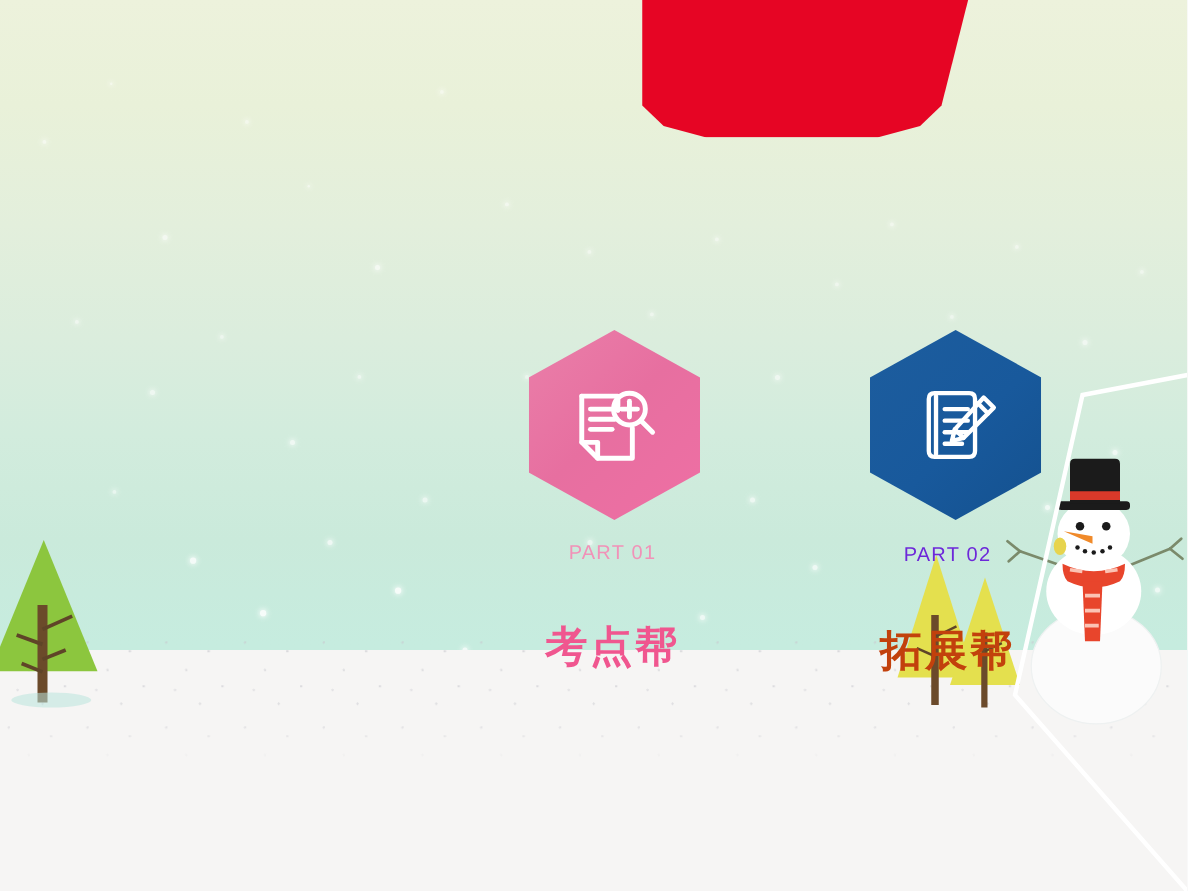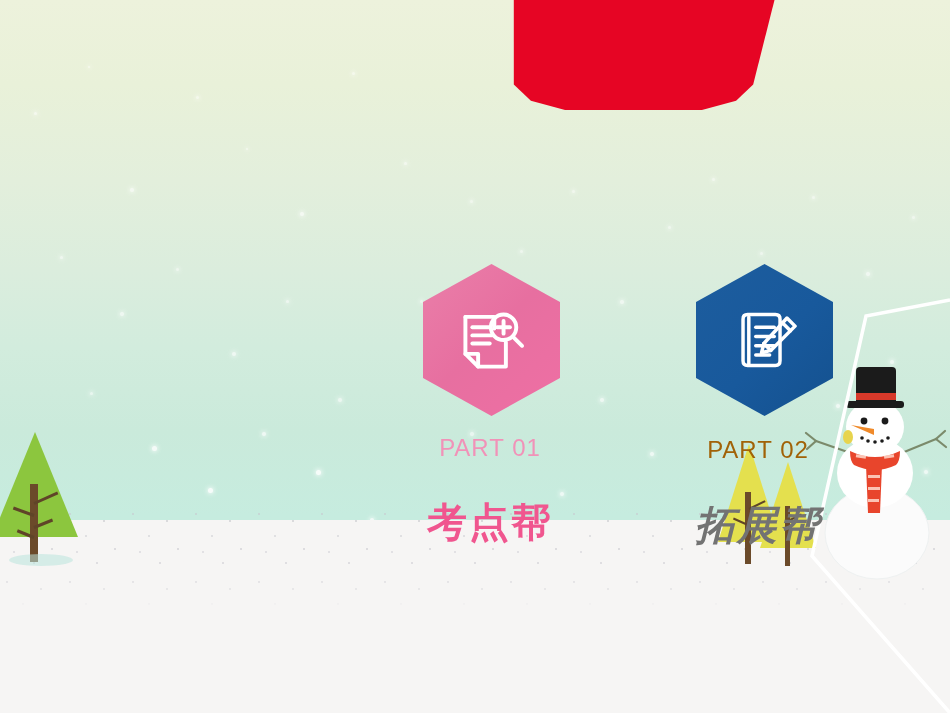--- a/index.html
+++ b/index.html
@@ -129,37 +129,37 @@
     justify-content: center;
   }
   .hex.pink { background: linear-gradient(135deg, #ea7fa9 0%, #e76fa0 48%, #ef6fa4 100%); }
   .hex.blue { background: linear-gradient(135deg, #1d5d9e 0%, #18599c 55%, #14518f 100%); }
   .hex-icon { width: 74px; height: 74px; }
 
   .part-label {
     position: absolute;
     width: 200px;
     text-align: center;
-    font-size: 24px;
+    font-size: 16px;
     letter-spacing: 1px;
   }
   .part-label.pink { color: #f192b8; }
-  .part-label.blue { color: #a16207; }
+  .part-label.blue { color: #6d28d9; }
 
   .part-title {
     position: absolute;
     width: 200px;
     text-align: center;
-    font-size: 40px;
+    font-size: 34px;
     font-weight: bold;
     font-family: "DejaVu Sans", sans-serif;
     letter-spacing: 2px;
   }
   .part-title.pink { color: #f0568f; }
-  .part-title.blue { color: #737373; font-style: italic; }
+  .part-title.blue { color: #c2410c; }
 
   
   .snowman { position: absolute; left: 800px; top: 365px; width: 150px; height: 215px; }
 </style>
 </head>
 <body>
 
 <div id="slide">
 
   <div class="sky"></div>

